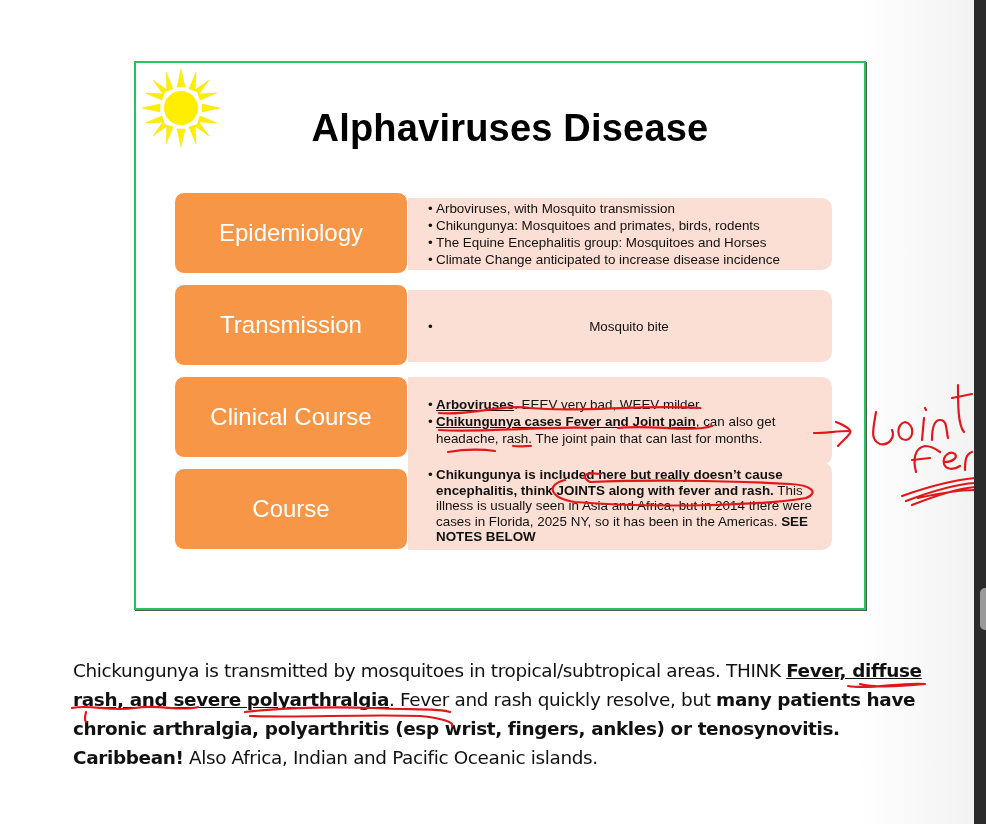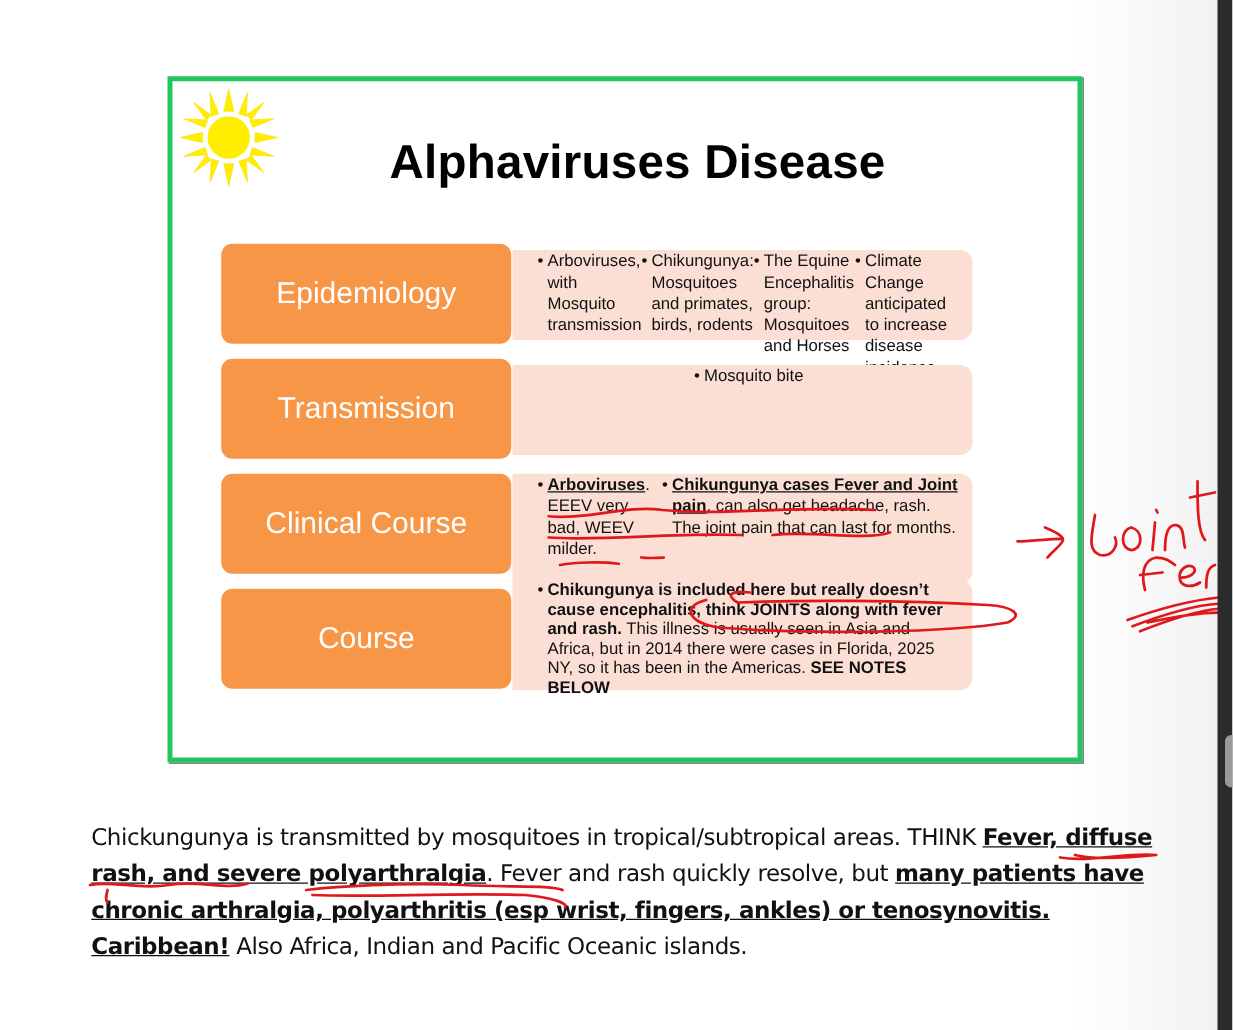--- a/index.html
+++ b/index.html
@@ -15,53 +15,53 @@
     .scroll-track {
       position:absolute; left:974px; top:0; width:12px; height:824px;
       background:#2b2b2b;
     }
     .scroll-thumb {
       position:absolute; left:980px; top:588px; width:10px; height:42px;
       background:#9a9a9a; border-radius:5px;
     }
     .slide {
       position:absolute; left:134px; top:61px; width:732px; height:549px;
-      border:4px solid #22c55e; background:#ffffff; box-sizing:border-box;
+      border:2px solid #22c55e; background:#ffffff; box-sizing:border-box;
       box-shadow:1px 1px 0 #555;
     }
     .sun { position:absolute; left:4px; top:4px; width:82px; height:82px; }
     .slide-title {
       position:absolute; left:0; width:100%; top:44px; text-align:center;
       font-weight:bold; font-size:38px; color:#000; letter-spacing:0.2px;
       padding-left:20px; box-sizing:border-box;
     }
     .row { position:absolute; left:38px; width:660px; }
     .row-label {
       position:absolute; left:0; top:0; width:234px; height:82px;
       background:#f79646; border-radius:10px; border:1px solid #ffffff;
       display:flex; align-items:center; justify-content:center;
       color:#ffffff; font-size:24px; box-sizing:border-box;
     }
     .row-content {
-      position:absolute; left:234px; width:368px;
+      position:absolute; left:234px; width:424px;
       background:#fcdfd4; border-radius:0 10px 10px 0;
       box-sizing:border-box; padding:0 10px 0 20px;
-      display:flex; flex-direction:row; justify-content:center;
+      display:flex; flex-direction:column; justify-content:center;
       font-size:13.4px; color:#111; line-height:17px;
     }
     .bullet { position:relative; padding-left:8px; }
     .bullet::before { content:"•"; position:absolute; left:0; top:0; }
     .b { font-weight:bold; }
     .u { text-decoration:underline; }
     .notes {
       position:absolute; left:73px; top:656px; width:870px;
       font-family:"DejaVu Sans", sans-serif; font-size:18.4px; line-height:29px;
       color:#111; letter-spacing:-0.35px;
     }
-    .notes .b { font-weight:bold;text-decoration:underline; }
+    .notes .b { font-weight:bold; }
     .notes .u { text-decoration:underline; }
     .ink { position:absolute; left:0; top:0; width:986px; height:824px; pointer-events:none; }
   </style>
 </head>
 <body>
 
 <div class="page-bg"></div>
 
 <div class="slide">
   <svg class="sun" viewBox="0 0 82 82">

